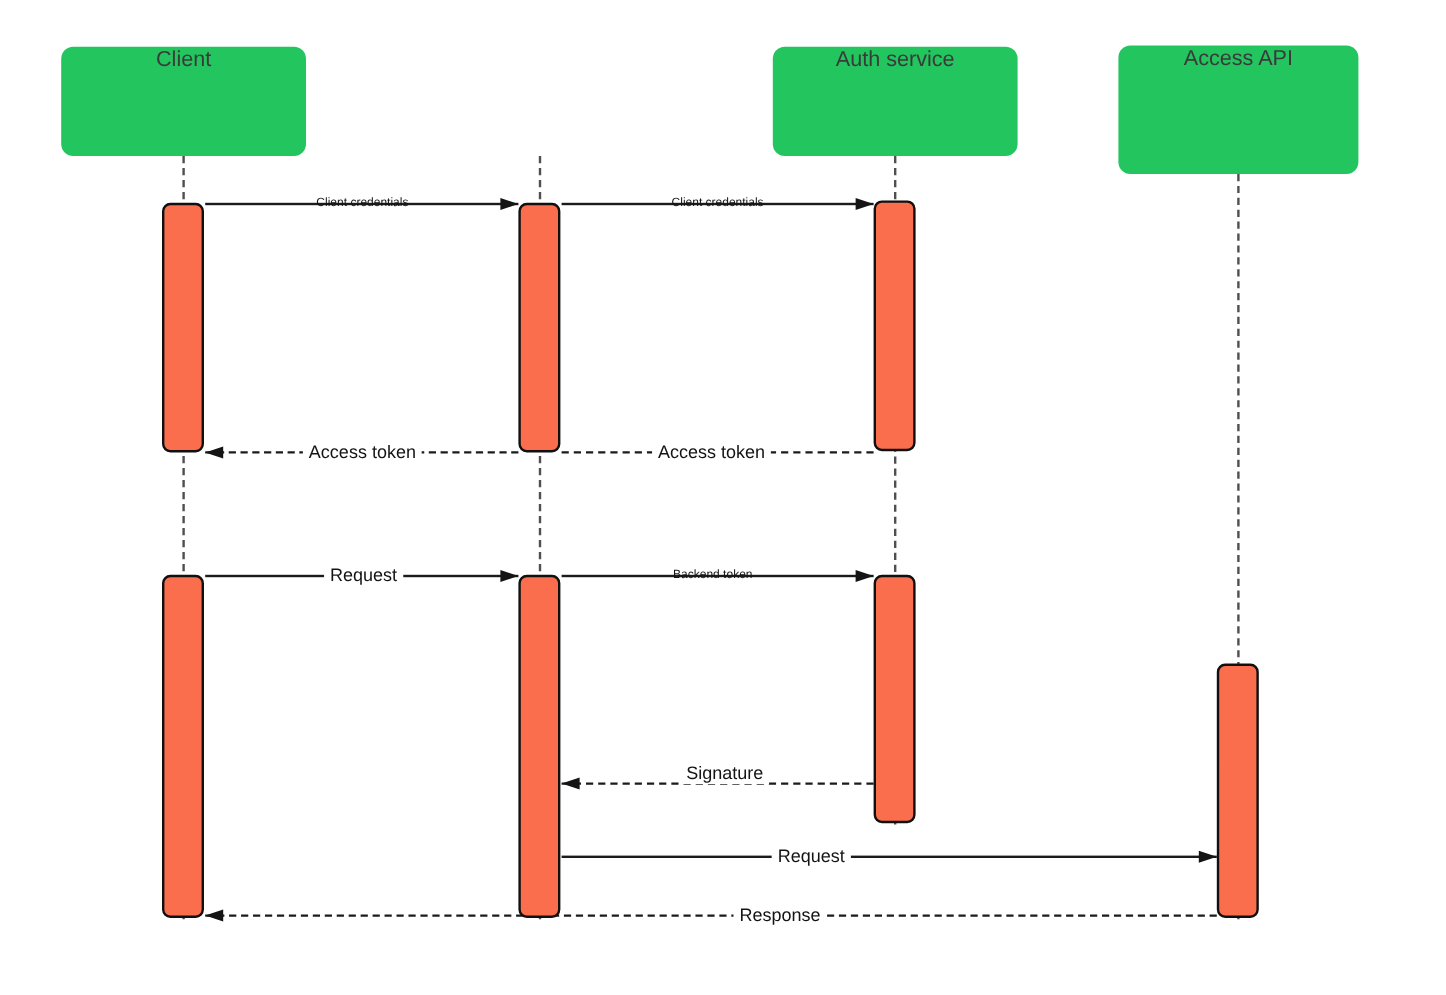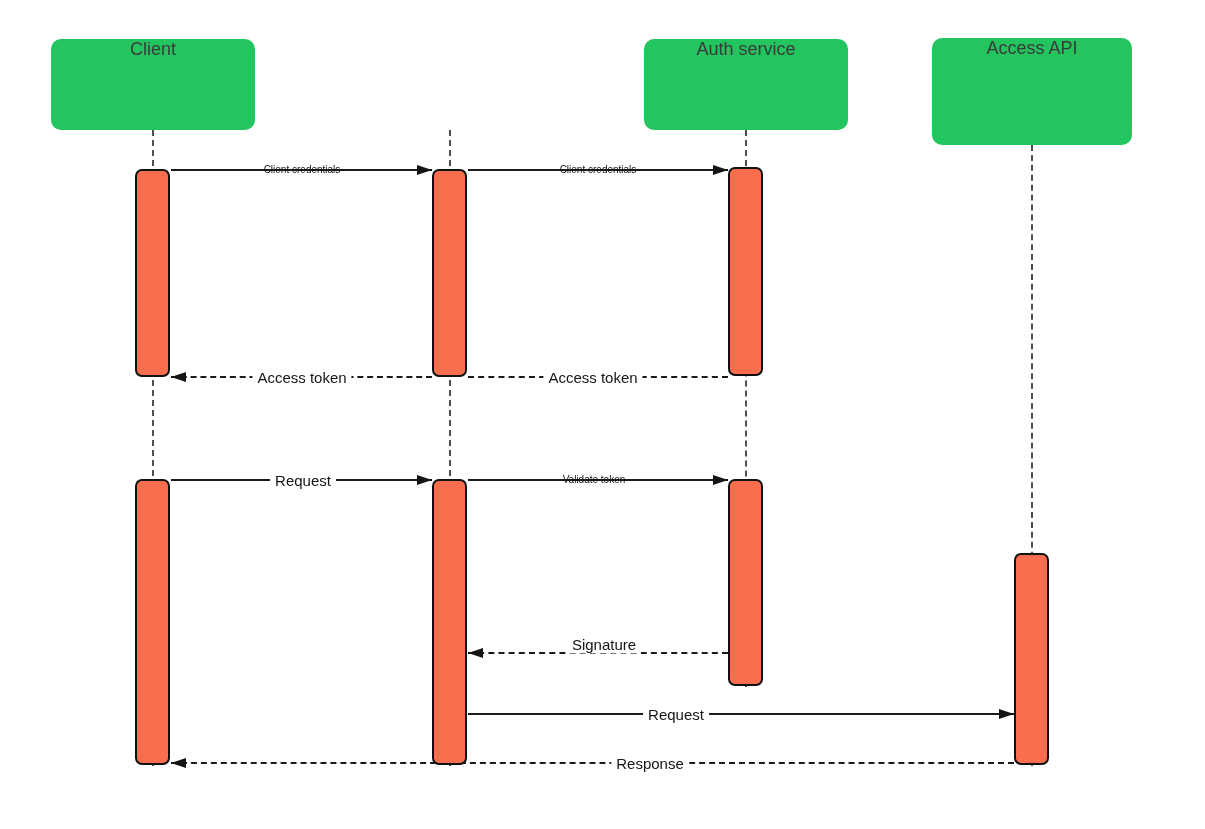--- a/index.html
+++ b/index.html
@@ -69,21 +69,21 @@
   <div class="msg-line-dashed" style="left:171px;top:376px;width:261px;"></div>
   <div class="ar ar-l" style="left:171px;top:372px;"></div>
   <div class="mlabel" style="left:302px;top:377px;">Access token</div>
 
   <div class="msg-line-solid" style="left:171px;top:479px;width:261px;"></div>
   <div class="ar ar-r" style="left:417px;top:475px;"></div>
   <div class="mlabel" style="left:303px;top:480px;">Request</div>
 
   <div class="msg-line-solid" style="left:468px;top:479px;width:260px;"></div>
   <div class="ar ar-r" style="left:713px;top:475px;"></div>
-  <div class="mlabel2" style="left:594px;top:480px;width:76px;">Validate token</div>
+  <div class="mlabel2" style="left:594px;top:480px;width:76px;">Backend token</div>
 
   <div class="msg-line-dashed" style="left:468px;top:652px;width:260px;"></div>
   <div class="ar ar-l" style="left:468px;top:648px;"></div>
   <div class="mlabel raise" style="left:604px;top:650px;">Signature</div>
 
   <div class="msg-line-solid" style="left:468px;top:713px;width:546px;"></div>
   <div class="ar ar-r" style="left:999px;top:709px;"></div>
   <div class="mlabel" style="left:676px;top:714px;">Request</div>
 
   <div class="msg-line-dashed" style="left:171px;top:762px;width:843px;"></div>

